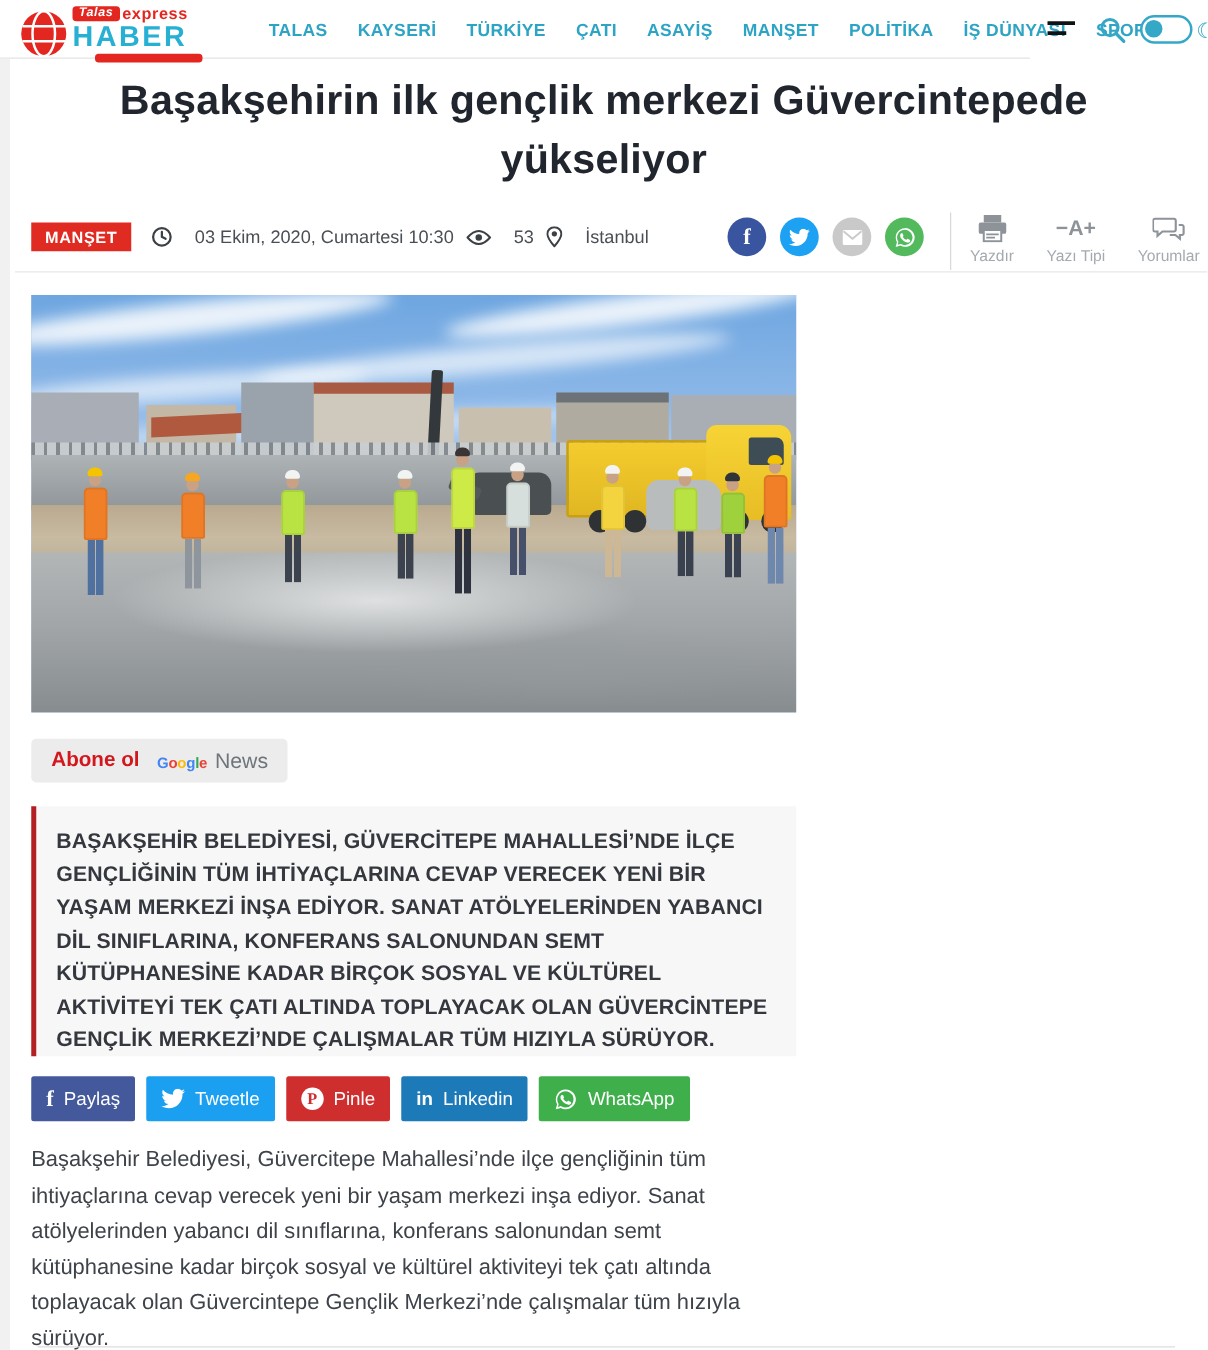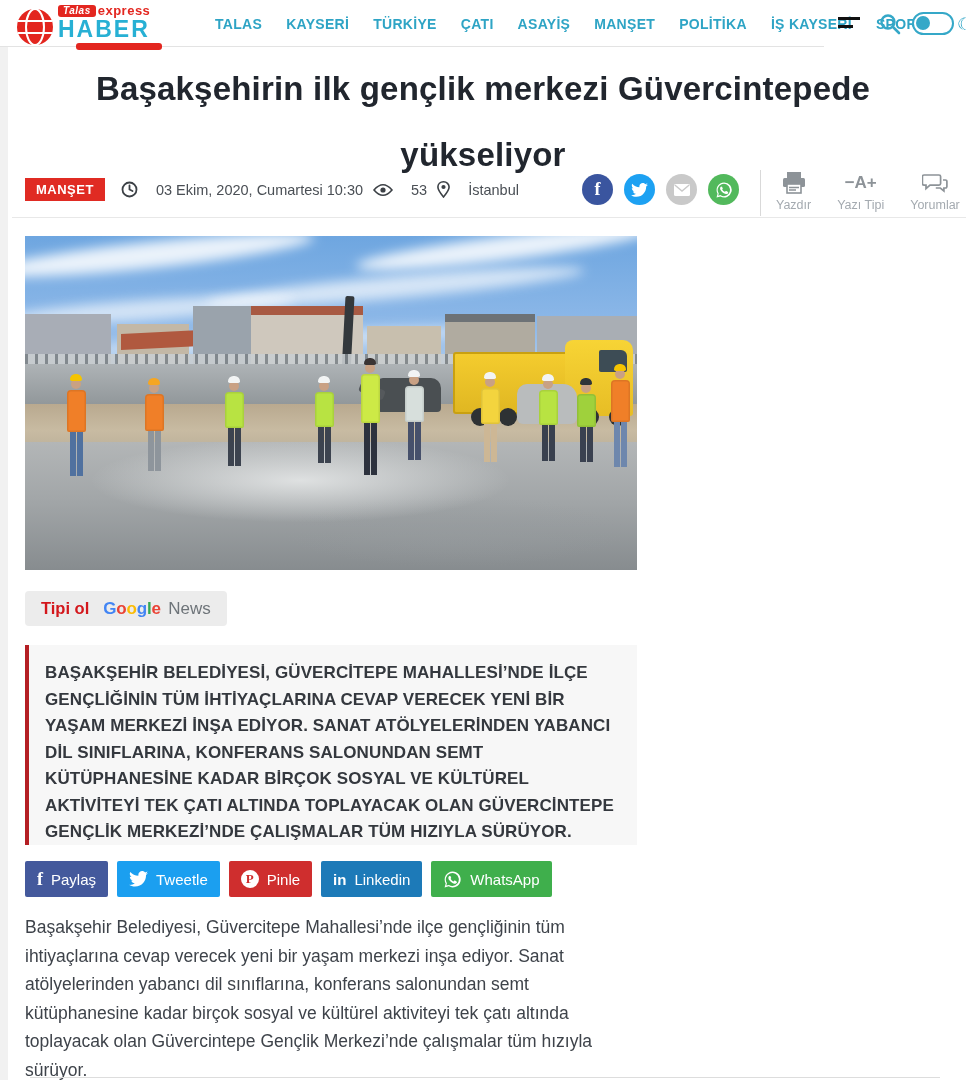--- a/index.html
+++ b/index.html
@@ -29,21 +29,21 @@
   .burger span:nth-child(1){ width:22px; }
   .burger span:nth-child(2){ width:15px; }
   .search-btn { position:absolute; left:879px; top:13px; width:22px; height:22px; }
   .theme-toggle { position:absolute; left:912px; top:12px; width:42px; height:23px;
     border:2.5px solid #35a8c8; border-radius:13px; background:#fff; }
   .theme-knob { position:absolute; left:2px; top:2px; width:14px; height:14px; border-radius:50%; background:#35a8c8; }
   .moon { position:absolute; left:957px; top:14px; color:#35a8c8; font-size:17px; }
 
   
   .title { position:absolute; left:30px; top:56px; width:906px; text-align:center;
-    font-size:33px; font-weight:bold; color:#21262e; line-height:66px; letter-spacing:.2px; }
+    font-size:33px; font-weight:bold; color:#21262e; line-height:47px; letter-spacing:.2px; }
 
   
   .meta { position:absolute; left:25px; top:178px; display:flex; align-items:center; gap:10px;
     font-size:14.5px; color:#4a4f55; }
   .badge { background:#e02b23; color:#fff; font-size:13px; font-weight:bold; padding:4px 11px;
     letter-spacing:.5px; margin-right:6px; }
   .meta .mi { display:flex; align-items:center; gap:18px; }
   .meta svg { display:block; }
 
   .social { position:absolute; left:582px; top:174px; display:flex; gap:11px; }
@@ -102,21 +102,21 @@
   .wk .hd { width:10px; height:10px; border-radius:50%; background:#c9a184; }
   .wk .bd { width:19px; height:36%; border-radius:4px 4px 2px 2px; background:var(--vest); margin-top:1px;
     box-shadow:inset 0 0 0 1.5px rgba(0,0,0,.08); }
   .wk .lg { width:13px; height:38%; background:var(--legs);
     -webkit-mask:linear-gradient(90deg,#000 0 45%,transparent 45% 55%,#000 55%); mask:linear-gradient(90deg,#000 0 45%,transparent 45% 55%,#000 55%); }
 
   
   .subscribe { position:absolute; left:25px; top:591px; height:35px; background:#ececec; border-radius:4px;
     display:flex; align-items:center; padding:0 16px; gap:14px; cursor:pointer; }
   .abone { color:#d3171c; font-size:16.5px; font-weight:bold; }
-  .gword { font-size:17px; letter-spacing:-.2px;text-align:right; }
+  .gword { font-size:12px; letter-spacing:-.2px;text-align:right; }
   .gnews { color:#6e7479; font-size:17px; margin-left:3px;text-align:right; }
 
   
   .summary { position:absolute; left:25px; top:645px; width:612px; height:200px; background:#f7f7f7;
     border-left:4px solid #b41f24; padding:15px 14px 0 16px;
     font-size:17px; font-weight:bold; color:#34383e; line-height:26.5px; letter-spacing:.1px; }
 
   
   .share { position:absolute; left:25px; top:861px; display:flex; gap:9px; }
   .sbtn { height:36px; border:none; border-radius:2px; color:#fff; font-size:15px;
@@ -153,21 +153,21 @@
     </div>
 
     <nav class="nav">
       <a href="#">TALAS</a>
       <a href="#">KAYSERİ</a>
       <a href="#">TÜRKİYE</a>
       <a href="#">ÇATI</a>
       <a href="#">ASAYİŞ</a>
       <a href="#">MANŞET</a>
       <a href="#">POLİTİKA</a>
-      <a href="#">İŞ KAYSERİ</a>
+      <a href="#">İŞ DÜNYASI</a>
       <a href="#">SPOR</a>
     </nav>
 
     <div class="burger">
         <span></span>
         <span></span>
       </div>
     <svg class="search-btn" viewBox="0 0 22 22">
       <circle cx="9" cy="9" r="6.5" fill="none" stroke="#35a8c8" stroke-width="2.4"></circle>
       <path d="M14 14 L20 20" stroke="#35a8c8" stroke-width="2.6" stroke-linecap="round"></path>
@@ -345,21 +345,21 @@
       </div>
     <div class="wk" style="left:582px;top:128px;height:118px;--helm:#f5c400;--vest:#f07f28;--legs:#6e87ad;">
         <span class="hm"></span>
         <span class="hd"></span>
         <span class="bd"></span>
         <span class="lg"></span>
       </div>
   </div>
 
   <div class="subscribe">
-    <span class="abone">Tipi ol</span>
+    <span class="abone">Abone ol</span>
     <span>
       <span class="gword">
         <b style="color: rgb(66, 133, 244);">G</b><b style="color: rgb(234, 67, 53);">o</b><b style="color: rgb(251, 188, 5);">o</b><b style="color: rgb(66, 133, 244);">g</b><b style="color: rgb(52, 168, 83);">l</b><b style="color: rgb(234, 67, 53);">e</b>
       </span><span class="gnews">News</span>
     </span>
   </div>
 
   <div class="summary">BAŞAKŞEHİR BELEDİYESİ, GÜVERCİTEPE MAHALLESİ’NDE İLÇE GENÇLİĞİNİN TÜM İHTİYAÇLARINA CEVAP VERECEK YENİ BİR YAŞAM MERKEZİ İNŞA EDİYOR. SANAT ATÖLYELERİNDEN YABANCI DİL SINIFLARINA, KONFERANS SALONUNDAN SEMT KÜTÜPHANESİNE KADAR BİRÇOK SOSYAL VE KÜLTÜREL AKTİVİTEYİ TEK ÇATI ALTINDA TOPLAYACAK OLAN GÜVERCİNTEPE GENÇLİK MERKEZİ’NDE ÇALIŞMALAR TÜM HIZIYLA SÜRÜYOR.</div>
 
   <div class="share">

